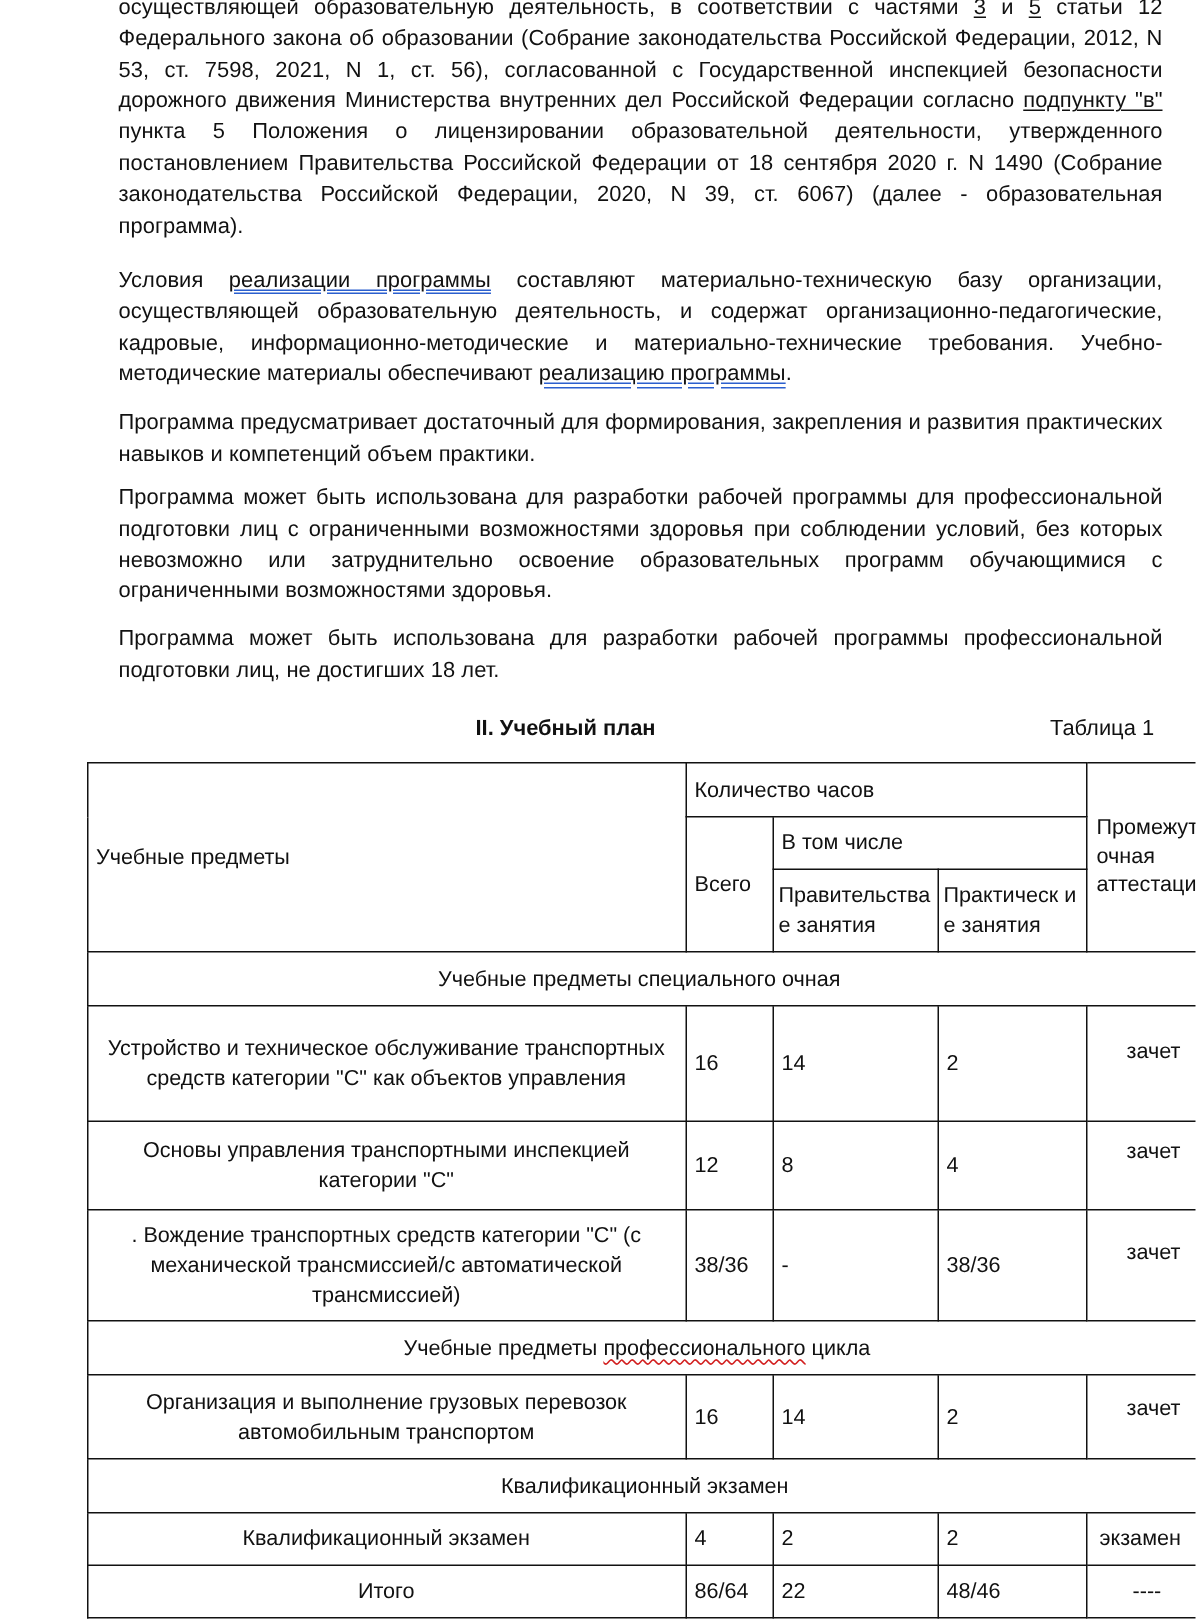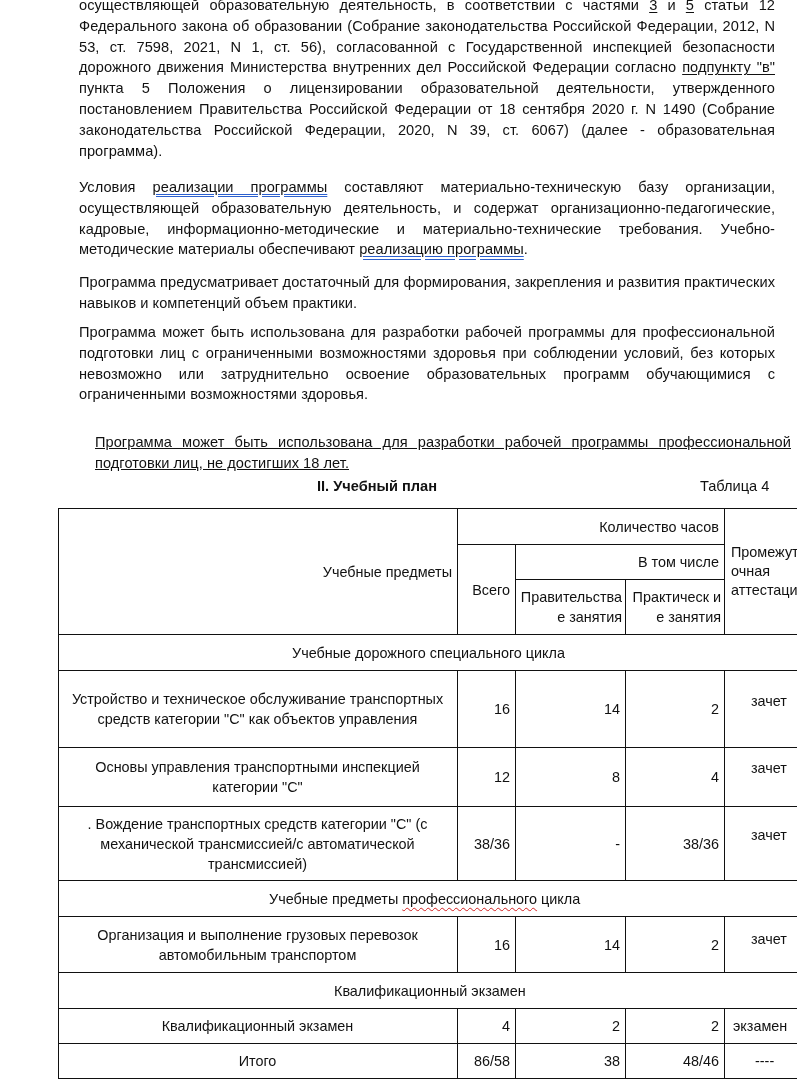--- a/index.html
+++ b/index.html
@@ -26,45 +26,45 @@
   .heading { position: absolute; left: 301px; font-weight: bold; }
   .table-caption { position: absolute; left: 684px; }
 
   table.plan {
     position: absolute; left: 42px; top: 508px;
     border-collapse: collapse; table-layout: fixed;
     width: 800px;
     font-size: 14.4px; line-height: 20px;
   }
   table.plan td {
-    border: 1.5px solid #111111; padding: 0 5px; vertical-align: middle; text-align: right;
+    border: 1.5px solid #111111; padding: 0 5px; vertical-align: middle; text-align: left;
     overflow: hidden;
   }
   table.plan td.left { text-align: center; padding-left: 4px; }
   table.plan td.top { vertical-align: top; padding-top: 12px; }
   .cut { border-right: none !important; }
 </style>
 </head>
 <body>
 
 <div class="page">
 
   <p class="para" style="top:-5px; margin:0;"><span>осуществляющей образовательную деятельность, в соответствии с частями </span><a class="u" style="color:inherit">3</a><span> и </span><a class="u" style="color:inherit">5</a><span> статьи 12 Федерального закона об образовании (Собрание законодательства Российской Федерации, 2012, N 53, ст. 7598, 2021, N 1, ст. 56), согласованной с Государственной инспекцией безопасности дорожного движения Министерства внутренних дел Российской Федерации согласно </span><a class="u" style="color:inherit">подпункту "в"</a><span> пункта 5 Положения о лицензировании образовательной деятельности, утвержденного постановлением Правительства Российской Федерации от 18 сентября 2020 г. N 1490 (Собрание законодательства Российской Федерации, 2020, N 39, ст. 6067) (далее - образовательная программа).</span></p>
 
   <p class="para" style="top:177px; margin:0;"><span>Условия </span><span class="ublue">реализации  программы</span><span> составляют материально-техническую базу организации, осуществляющей образовательную деятельность, и содержат организационно-педагогические, кадровые, информационно-методические и материально-технические требования. Учебно-методические материалы обеспечивают </span><span class="ublue">реализацию  программы</span><span>.</span></p>
 
   <p class="para" style="top:272px; margin:0;"> Программа предусматривает достаточный для формирования, закрепления и развития практических навыков и компетенций объем практики.</p>
 
   <p class="para" style="top:322px; margin:0;"> Программа может быть использована для разработки рабочей программы для профессиональной подготовки лиц с ограниченными возможностями здоровья при соблюдении условий, без которых невозможно или затруднительно освоение образовательных программ обучающимися с ограниченными возможностями здоровья.</p>
 
-  <p class="para" style="top:416px; margin:16px;text-decoration:underline;"> Программа может быть использована для разработки рабочей программы профессиональной подготовки лиц, не достигших 18 лет.</p>
+  <p class="para" style="top:416px; margin:0;"> Программа может быть использована для разработки рабочей программы профессиональной подготовки лиц, не достигших 18 лет.</p>
 
   <div class="heading-row">
     <span class="heading">II.  Учебный план</span>
-    <span class="table-caption">Таблица 4</span>
+    <span class="table-caption">Таблица 1</span>
   </div>
 
   <table class="plan">
     <colgroup>
       <col style="width:399px">
       <col style="width:58px">
       <col style="width:110px">
       <col style="width:99px">
       <col style="width:134px">
     </colgroup>
@@ -77,21 +77,21 @@
     <tr style="height:35px">
       <td rowspan="2">Всего</td>
       <td colspan="2">В том числе</td>
     </tr>
     <tr style="height:55px">
       <td style="word-break:break-all; padding:0 3px;">Правительства е занятия</td>
       <td style="word-break:break-all; padding:0 3px;margin-left:24px;">Практическ ие занятия</td>
     </tr>
 
     <tr style="height:36px">
-      <td colspan="5" class="cut" style="text-align:left; padding-left:233px;"><span>Учебные дорожного специального цикла</span></td>
+      <td colspan="5" class="cut" style="text-align:left; padding-left:233px;"><span>Учебные предметы специального очная</span></td>
     </tr>
     <tr style="height:77px">
       <td class="left">Устройство и техническое обслуживание транспортных средств категории "С" как объектов управления</td>
       <td>16</td>
       <td>14</td>
       <td>2</td>
       <td class="cut top" style="text-align:left; padding-left:26px; padding-top:20px;">зачет</td>
     </tr>
     <tr style="height:59px">
       <td class="left">Основы управления транспортными инспекцией категории "С"</td>
@@ -125,21 +125,21 @@
     <tr style="height:35px">
       <td class="left">Квалификационный экзамен</td>
       <td>4</td>
       <td>2</td>
       <td>2</td>
       <td class="cut" style="text-align:left; padding-left:8px;">экзамен</td>
     </tr>
 
     <tr style="height:35px">
       <td class="left">Итого</td>
-      <td>86/58</td>
-      <td>38</td>
+      <td>86/64</td>
+      <td>22</td>
       <td>48/46</td>
       <td class="cut" style="text-align:left; padding-left:30px;">----</td>
     </tr>
   </tbody>
     </table>
 
 </div>
 
 </body></html>

